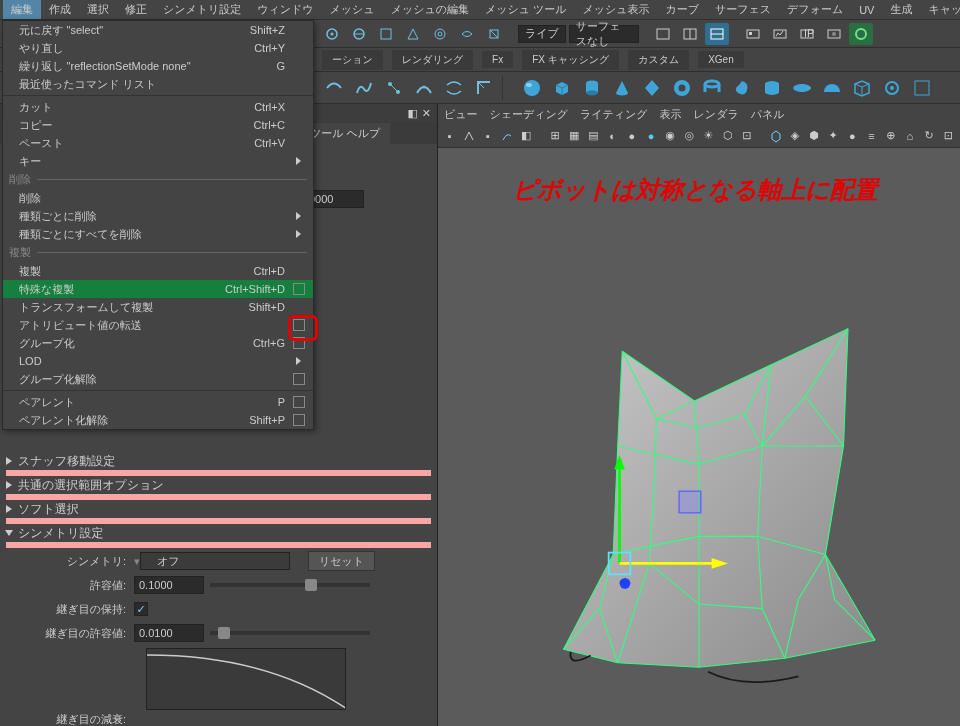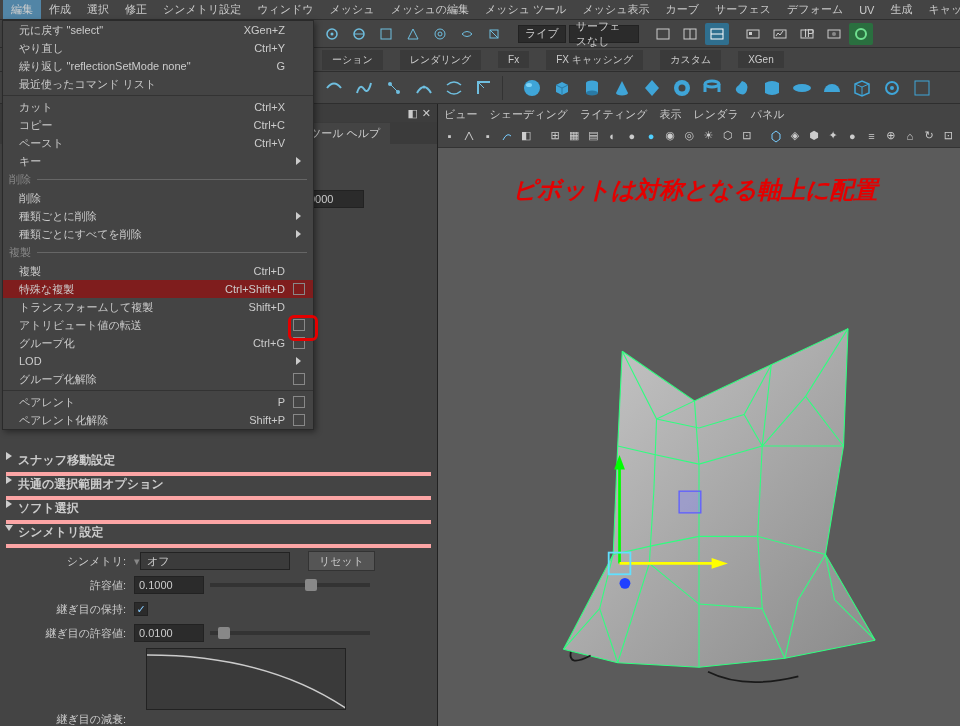--- a/index.html
+++ b/index.html
@@ -7,64 +7,64 @@
 
 .menubar { height: 20px; background: #444444; display: flex; align-items: center; padding: 0 3px; gap: 0; border-bottom: 1px solid #2e2e2e; }
 .menubar .m { padding: 2px 8px; cursor: default; white-space: nowrap; }
 .menubar .m.hi { background: #5285a6; }
 
 .toolrow { height: 28px; background: #444444; border-bottom: 1px solid #2e2e2e; display: flex; align-items: center; padding: 2px 4px; gap: 3px; }
 .toolrow .ic { width: 24px; height: 22px; display: flex; align-items: center; justify-content: center; border: 1px solid transparent; border-radius: 2px; }
 .toolrow .sep { width: 6px; }
 .drop { background: #2b2b2b; border: 1px solid #222; padding: 2px 6px; height: 18px; display: flex; align-items: center; font-size: 10px; }
 
-.shelfrow { height: 24px; background: #444444; border-bottom: 1px solid #2e2e2e; display: flex; align-items: center; padding: 0 2px; gap: 16px; }
+.shelfrow { height: 24px; background: #444444; border-bottom: 1px solid #2e2e2e; display: flex; align-items: center; padding: 0 2px; gap: 8px; }
 .shelfrow .tab { padding: 3px 10px; background: #3a3a3a; margin-right: 1px; font-size: 10px; }
 
 .iconrow { height: 32px; background: #444444; border-bottom: 1px solid #2e2e2e; display: flex; align-items: center; padding: 2px 4px; gap: 6px; }
 .iconrow .bic { width: 24px; height: 24px; display: flex; align-items: center; justify-content: center; }
 
 .mainrow { display: flex; height: calc(100% - 104px); }
 
 .leftpanel { width: 438px; background: #444444; border-right: 1px solid #222; position: relative; }
 .viewport { flex: 1; background: #5b5b5b; position: relative; overflow: hidden; }
 
 .vp-menubar { height: 20px; background: #444444; display: flex; align-items: center; padding: 0 6px; gap: 12px; font-size: 11px; }
 .vp-iconrow { height: 24px; background: #444444; display: flex; align-items: center; padding: 0 4px; gap: 4px; border-bottom: 1px solid #333; }
 .vp-iconrow .si { width: 16px; height: 16px; display: flex; align-items: center; justify-content: center; }
 
 .annotation { position: absolute; top: 70px; left: 10px; right: 18px; text-align: center; font-size: 24px; font-weight: bold; color: #e40000; font-style: italic; font-family: "Meiryo", sans-serif; }
 
 
 .editmenu { position: absolute; top: 20px; left: 2px; width: 312px; background: #444444; border: 1px solid #2a2a2a; box-shadow: 2px 2px 6px rgba(0,0,0,.4); z-index: 100; }
 .editmenu .row { display: flex; align-items: center; height: 18px; padding: 0 8px 0 16px; position: relative; }
-.editmenu .row.hi { background: #7f1d1d; }
+.editmenu .row.hi { background: #15803d; }
 .editmenu .row .lb { flex: 1; font-size: 11px; white-space: nowrap; }
 .editmenu .row .sc { font-size: 11px; margin-right: 8px; }
 .editmenu .row .opt { width: 12px; height: 12px; border: 1px solid #888; background: transparent; }
 .editmenu .row .arr { width: 0; height: 0; border-top: 4px solid transparent; border-bottom: 4px solid transparent; border-left: 5px solid #ccc; margin-right: 4px; }
 .editmenu .grp { padding: 2px 6px 2px 6px; color: #888; font-size: 11px; position: relative; }
 .editmenu .grp .line { position: absolute; top: 9px; height: 1px; background: #666; }
 
 
 .redbox { position: absolute; border: 3px solid #e40000; border-radius: 6px; pointer-events: none; z-index: 200; }
 
 
 .lp-head { height: 18px; background: #3d3d3d; display: flex; align-items: center; justify-content: flex-end; padding-right: 6px; gap: 4px; font-size: 10px; }
 .lp-tabs { height: 22px; background: #3b3b3b; display: flex; align-items: center; padding-left: 300px; font-size: 11px; }
 .lp-tabs .t { padding: 3px 10px; background: #444444; }
 .lp-body { padding: 4px 6px 10px 6px; }
-.lp-sec { display: flex; align-items: flex-start; height: 24px; border-bottom: 4px solid #fca5a5; font-weight: bold; }
+.lp-sec { display: flex; align-items: center; height: 24px; border-bottom: 6px solid #fca5a5; }
 .lp-sec .tri { width: 0; height: 0; border-top: 4px solid transparent; border-bottom: 4px solid transparent; border-left: 6px solid #ccc; margin-right: 6px; }
 .lp-sec .tri.open { transform: rotate(90deg); }
 .lp-sec .lbl { font-size: 12px; }
 .lp-field { display: flex; align-items: center; height: 22px; margin: 2px 0; }
 .lp-field .fl { width: 128px; text-align: right; padding-right: 8px; font-size: 11px; }
 .lp-field .inp { background: #2b2b2b; border: 1px solid #222; height: 18px; padding: 0 4px; color: #ccc; font-size: 11px; width: 190px; }
-.lp-field .drop2 { background: #3b3b3b; border: 1px solid #222; height: 18px; padding: 0 6px; color: #ccc; font-size: 11px; width: 150px; display: flex; align-items: center; }
+.lp-field .drop2 { background: #3b3b3b; border: 1px solid #222; height: 18px; padding: 0 16px; color: #ccc; font-size: 11px; width: 150px; display: flex; align-items: center; }
 .lp-field .btn { background: #555; border: 1px solid #333; height: 20px; padding: 0 10px; color: #ccc; font-size: 11px; margin-left: 8px; }
 .lp-field .chk { width: 14px; height: 14px; background: #2b2b2b; border: 1px solid #222; display: flex; align-items: center; justify-content: center; color: #8cf; }
 .slider { height: 4px; background: #333; width: 160px; position: relative; margin-left: 6px; }
 .slider .knob { position: absolute; width: 12px; height: 12px; background: #888; border-radius: 2px; top: -4px; }
 
 .curvebox { width: 200px; height: 62px; background: #3a3a3a; border: 1px solid #222; margin-left: 140px; margin-top: 4px; overflow: hidden;}
 
 svg.wire { position: absolute; top: 44px; left: 0; width: 100%; height: calc(100% - 44px); }
 </style>
 </head>
@@ -489,21 +489,21 @@
         <rect x="238" y="380" width="24" height="24" fill="#8080ff" fill-opacity="0.35" stroke="#6060ff" stroke-width="1.5"></rect>
       </g>
     </svg>
   </div>
 
 </div>
 
 <div class="editmenu" id="editmenu">
     <div class="row">
       <span class="lb">元に戻す "select"</span>
-      <span class="sc">XGen+Z</span>
+      <span class="sc">Shift+Z</span>
       <span style="width:12px;"></span>
     </div>
     <div class="row">
       <span class="lb">やり直し</span>
       <span class="sc">Ctrl+Y</span>
       <span style="width:12px;"></span>
     </div>
     <div class="row">
       <span class="lb">繰り返し "reflectionSetMode none"</span>
       <span class="sc">G</span>

